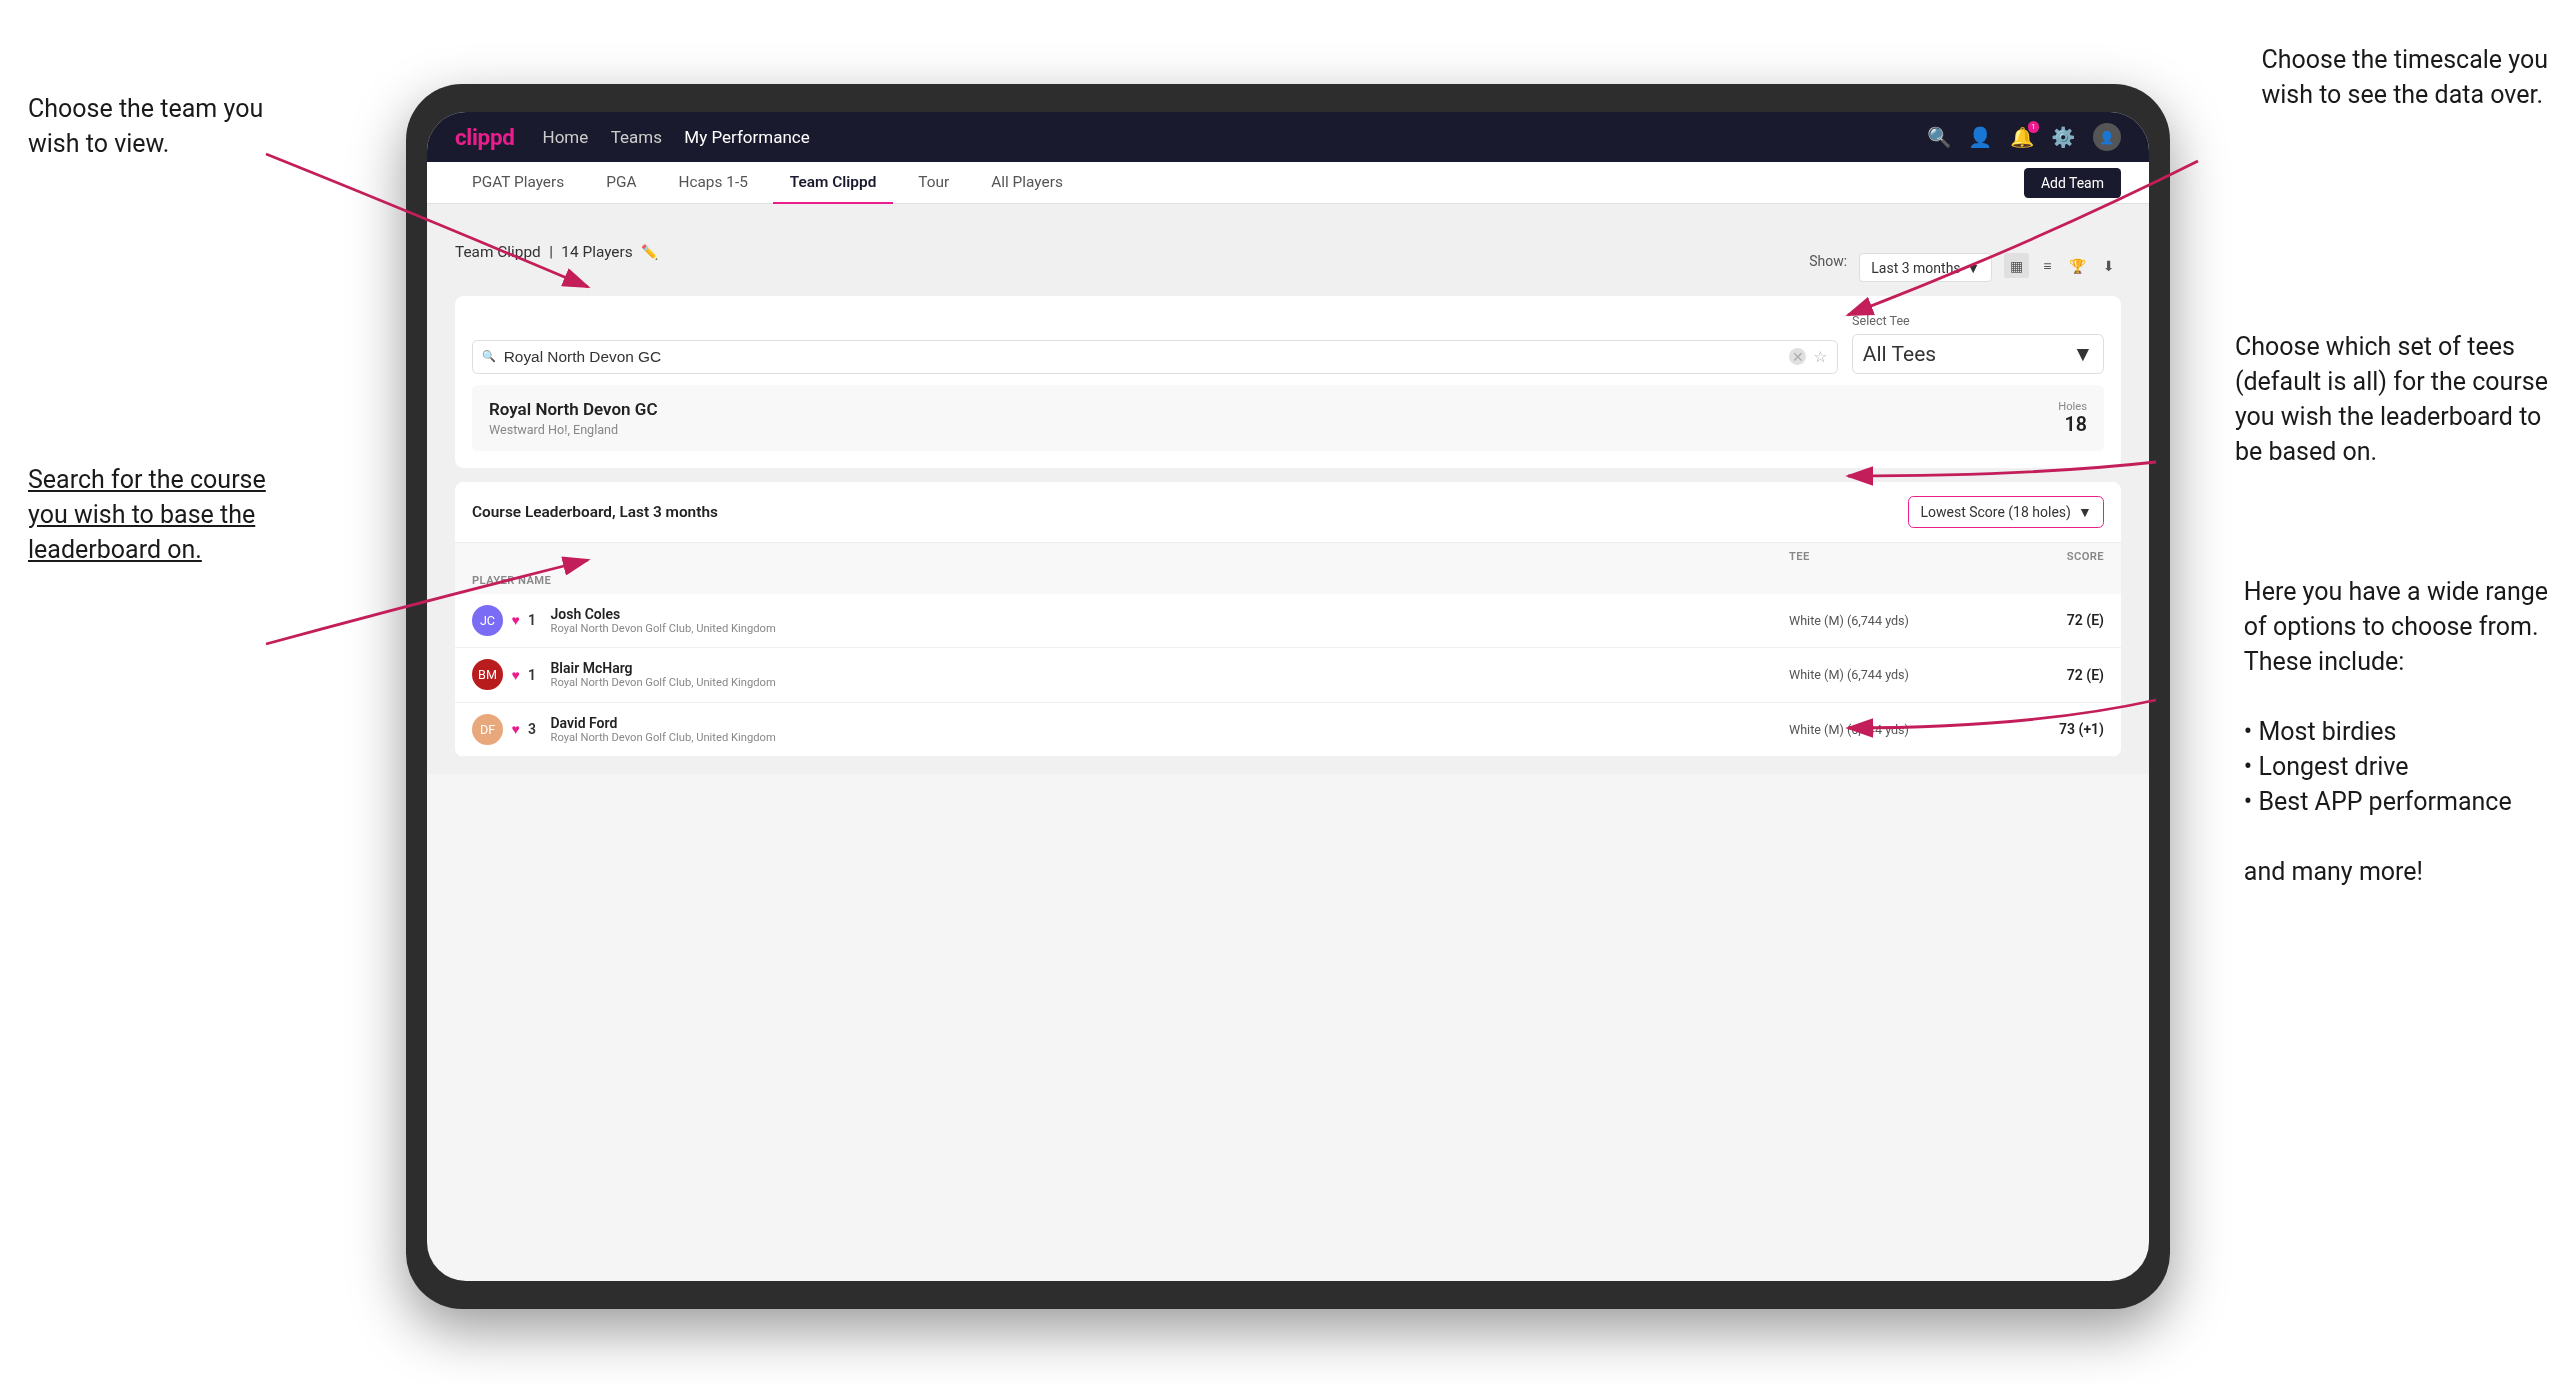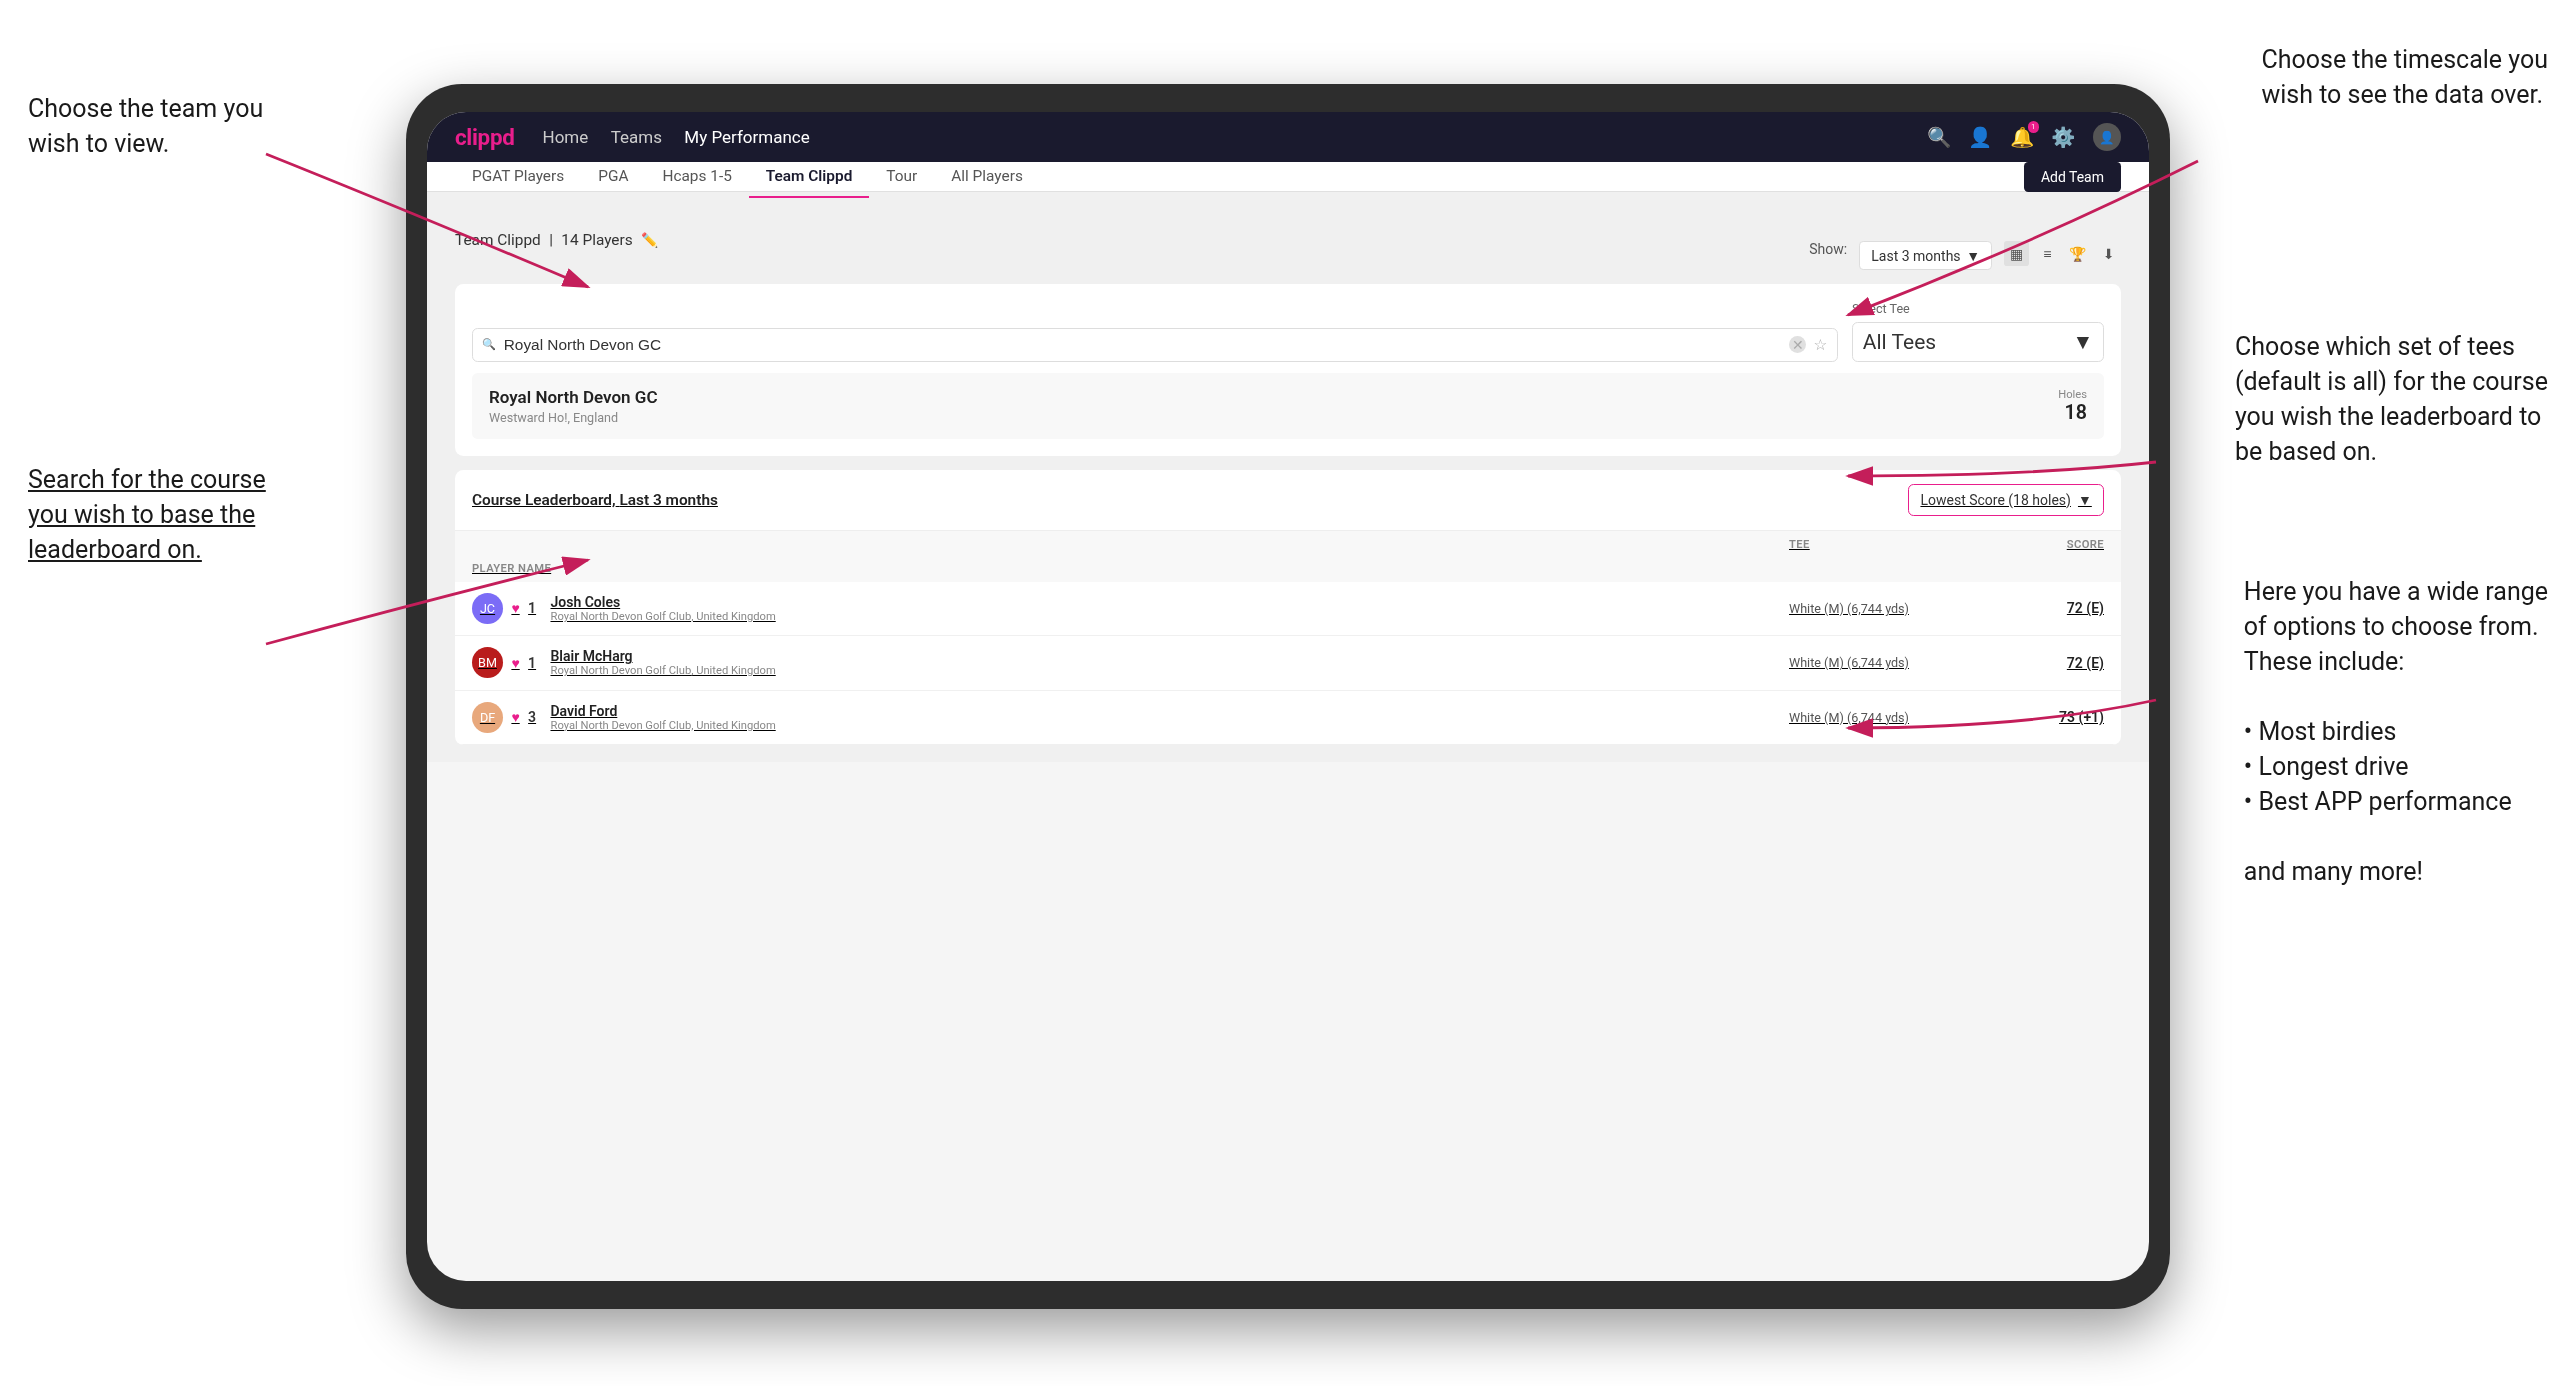--- a/index.html
+++ b/index.html
@@ -116,25 +116,25 @@
       align-items: center;
       justify-content: center;
       color: white;
       font-size: 12.6px;
       cursor: pointer;
     }
 
     
     .sub-nav {
       background: #ffffff;
-      height: 30px;
+      height: 42px;
       display: flex;
       align-items: center;
       padding: 0 28px;
-      gap: 0;
+      gap: 8px;
       border-bottom: 0.7px solid #e0e0e0;
       position: relative;
     }
 
     .sub-nav-item {
       padding: 0 17px;
       height: 42px;
       display: flex;
       align-items: center;
       font-size: 15.4px;
@@ -351,21 +351,20 @@
       font-weight: 600;
       color: #222;
     }
 
     
     .leaderboard-section {
       background: white;
       border-radius: 8.4px;
       padding: 0;
       overflow: hidden;
-      text-decoration: underline;
     }
 
     .leaderboard-header {
       display: flex;
       align-items: center;
       justify-content: space-between;
       padding: 14px 17px;
       border-bottom: 0.7px solid #eee;
     }
 

